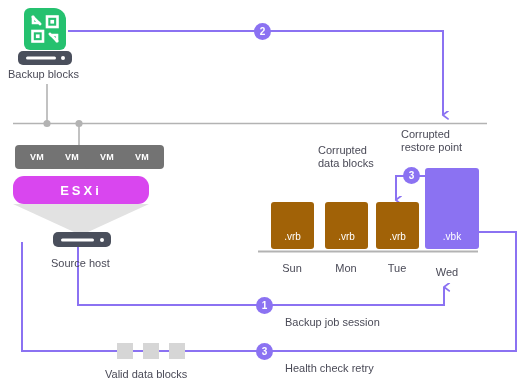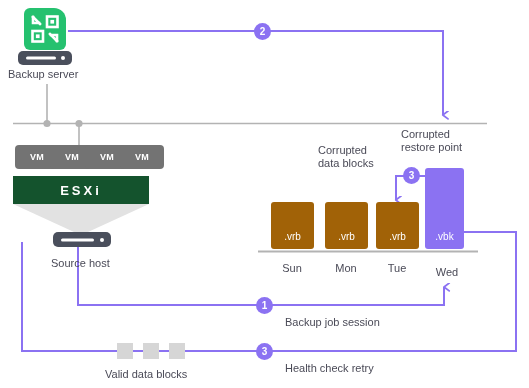--- a/index.html
+++ b/index.html
@@ -82,22 +82,22 @@
     font-weight: bold;
     display: flex;
     align-items: center;
     justify-content: center;
     letter-spacing: .3px;
   }
   .esxi {
     position: absolute;
     left: 13px; top: 176px;
     width: 136px; height: 28px;
-    background: #14532d;
-    border-radius: 0;
+    background: #d946ef;
+    border-radius: 11px;
     color: #ffffff;
     font-size: 13px;
     font-weight: bold;
     letter-spacing: 3px;
     display: flex;
     align-items: center;
     justify-content: center;
   }
 
   
@@ -190,21 +190,21 @@
         <rect x="8.5" y="23" width="10.5" height="10.5"></rect>
       </g>
       <rect x="26.4" y="11.9" width="3.7" height="3.7" fill="#ffffff"></rect>
       <rect x="11.9" y="26.4" width="3.7" height="3.7" fill="#ffffff"></rect>
     </svg>
   </div>
   <div class="server-box" style="left:18px; top:51px; width:54px; height:14px;">
     <div class="slot" style="width:30px;"></div>
     <div class="dot"></div>
   </div>
-  <div class="lbl" style="left:8px; top:68px;">Backup server</div>
+  <div class="lbl" style="left:8px; top:68px;">Backup blocks</div>
 
   <div class="vm" style="left:15px; top:145px;">VM</div>
   <div class="vm" style="left:50px; top:145px;">VM</div>
   <div class="vm" style="left:85px; top:145px;">VM</div>
   <div class="vm" style="left:120px; top:145px;">VM</div>
 
   <div class="esxi">ESXi</div>
 
   <div class="server-box" style="left:53px; top:232px; width:58px; height:15px;">
     <div class="slot" style="width:33px;"></div>
@@ -214,21 +214,21 @@
 
   <div class="bar vrb" style="left:271px; top:202px; width:43px; height:47px;">
     <span class="bar-label">.vrb</span>
   </div>
   <div class="bar vrb" style="left:325px; top:202px; width:43px; height:47px;">
     <span class="bar-label">.vrb</span>
   </div>
   <div class="bar vrb" style="left:376px; top:202px; width:43px; height:47px;">
     <span class="bar-label">.vrb</span>
   </div>
-  <div class="bar vbk" style="left:425px; top:168px; width:39px; height:81px;">
+  <div class="bar vbk" style="left:425px; top:168px; width:54px; height:81px;">
     <span class="bar-label">.vbk</span>
   </div>
 
   <div class="lbl center" style="left:292px; top:262px;">Sun</div>
   <div class="lbl center" style="left:346px; top:262px;">Mon</div>
   <div class="lbl center" style="left:397px; top:262px;">Tue</div>
   <div class="lbl center" style="left:447px; top:266px;">Wed</div>
 
   <div class="lbl two-line" style="left:318px; top:144px; width:86px;">
     <div>Corrupted</div>

